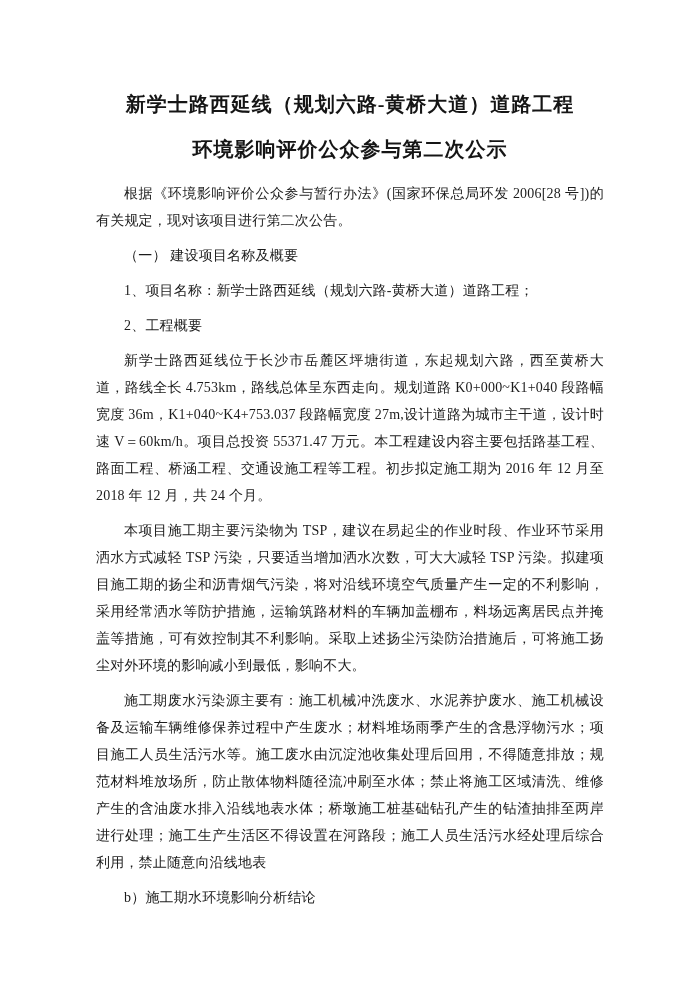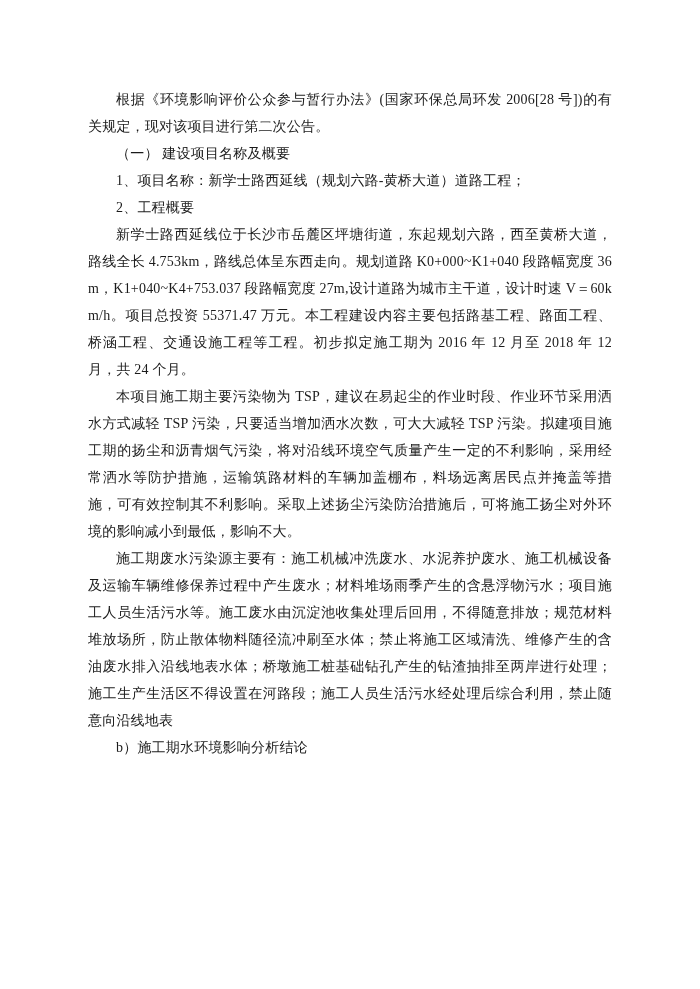--- a/index.html
+++ b/index.html
@@ -23,33 +23,37 @@
     font-weight: bold;
     text-align: center;
     line-height: 45px;
     letter-spacing: 1px;
     color: #151515;
   }
   .doc-body {
     margin-top: 4px;
   }
   .doc-body p {
-    margin: 0;
+    margin: 8px;
     font-size: 14px;
     line-height: 27px;
     text-align: justify;
     text-indent: 2em;
     letter-spacing: 0.2px;
     word-break: break-all;
   }
 </style>
 </head>
 <body>
 
 <div class="page">
+  <div class="doc-title">
+    <div>新学士路西延线（规划六路-黄桥大道）道路工程</div>
+    <div>环境影响评价公众参与第二次公示</div>
+  </div>
   <div class="doc-body">
     <p>根据《环境影响评价公众参与暂行办法》(国家环保总局环发 2006[28 号])的有关规定，现对该项目进行第二次公告。</p>
     <p>（一） 建设项目名称及概要</p>
     <p>1、项目名称：新学士路西延线（规划六路-黄桥大道）道路工程；</p>
     <p>2、工程概要</p>
     <p>新学士路西延线位于长沙市岳麓区坪塘街道，东起规划六路，西至黄桥大道，路线全长 4.753km，路线总体呈东西走向。规划道路 K0+000~K1+040 段路幅宽度 36m，K1+040~K4+753.037 段路幅宽度 27m,设计道路为城市主干道，设计时速 V＝60km/h。项目总投资 55371.47 万元。本工程建设内容主要包括路基工程、路面工程、桥涵工程、交通设施工程等工程。初步拟定施工期为 2016 年 12 月至 2018 年 12 月，共 24 个月。</p>
     <p>本项目施工期主要污染物为 TSP，建议在易起尘的作业时段、作业环节采用洒水方式减轻 TSP 污染，只要适当增加洒水次数，可大大减轻 TSP 污染。拟建项目施工期的扬尘和沥青烟气污染，将对沿线环境空气质量产生一定的不利影响，采用经常洒水等防护措施，运输筑路材料的车辆加盖棚布，料场远离居民点并掩盖等措施，可有效控制其不利影响。采取上述扬尘污染防治措施后，可将施工扬尘对外环境的影响减小到最低，影响不大。</p>
     <p>施工期废水污染源主要有：施工机械冲洗废水、水泥养护废水、施工机械设备及运输车辆维修保养过程中产生废水；材料堆场雨季产生的含悬浮物污水；项目施工人员生活污水等。施工废水由沉淀池收集处理后回用，不得随意排放；规范材料堆放场所，防止散体物料随径流冲刷至水体；禁止将施工区域清洗、维修产生的含油废水排入沿线地表水体；桥墩施工桩基础钻孔产生的钻渣抽排至两岸进行处理；施工生产生活区不得设置在河路段；施工人员生活污水经处理后综合利用，禁止随意向沿线地表</p>
     <p>b）施工期水环境影响分析结论</p>
   </div>

